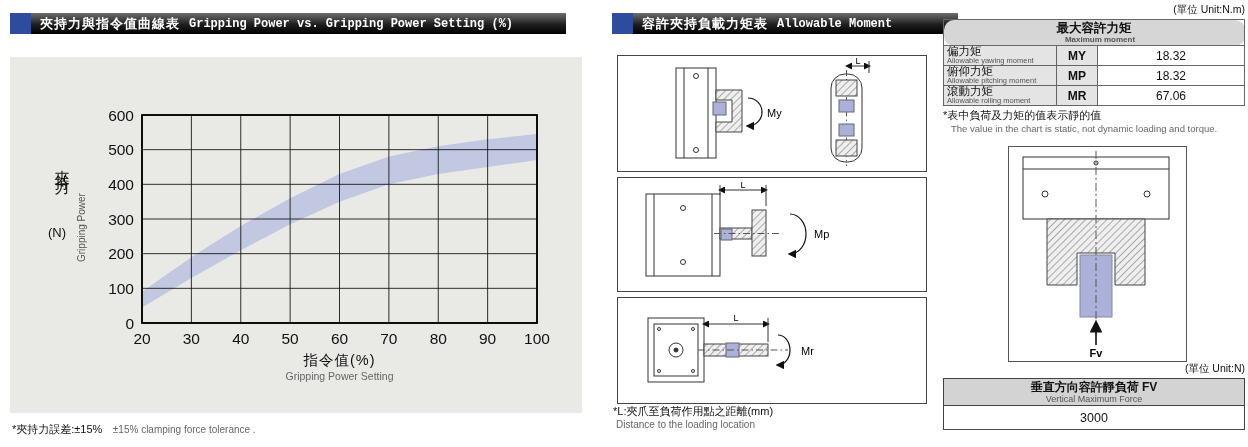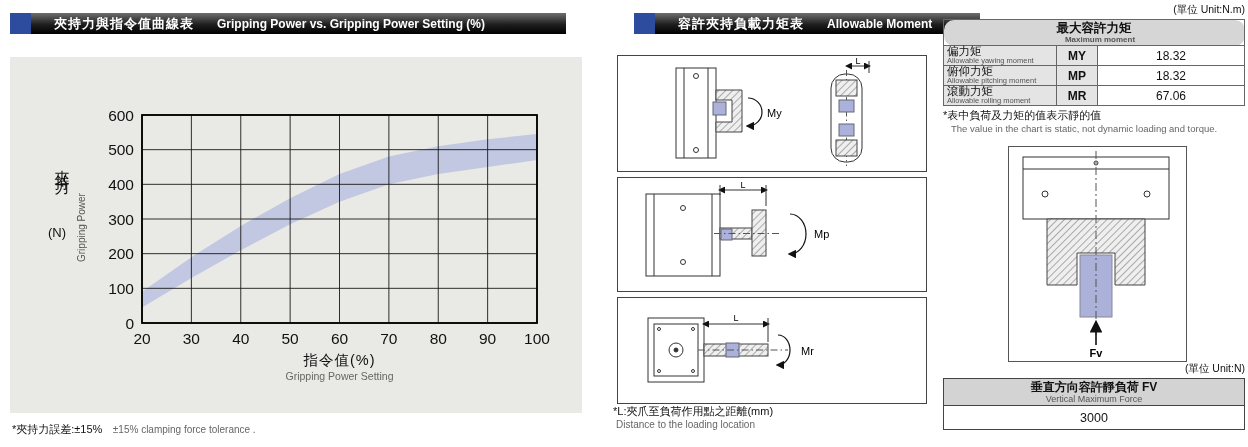--- a/index.html
+++ b/index.html
@@ -2,21 +2,21 @@
 <html><head>
 <meta charset="utf-8">
 <style>
   html,body{margin:0;padding:0;background:#fff;}
   body{font-family:"Liberation Sans","DejaVu Sans",sans-serif;color:#111;}
   #page{position:relative;width:1248px;height:447px;background:#fff;overflow:hidden;}
   .abs{position:absolute;}
 
   
   .hdrbar{position:absolute;height:21px;background:linear-gradient(#6e6e6e,#1e1e1e 55%,#000);
-          display:flex;align-items:center;gap:23px;}
+          display:flex;align-items:center;gap:9px;font-family:Liberation Mono, monospace;}
   .accent{width:21px;height:21px;background:#2e4c9e;flex:0 0 auto;}
   .hzh{color:#fff;font-weight:bold;font-size:13px;white-space:nowrap;letter-spacing:1px;}
   .hen{color:#fff;font-weight:bold;font-size:12px;white-space:nowrap;}
 
   
   .graybox{position:absolute;background:#e9e9e6;}
   .ylzh{position:absolute;writing-mode:vertical-rl;text-orientation:upright;font-size:15px;letter-spacing:5px;color:#111;}
   .ylunit{position:absolute;font-size:13px;color:#111;}
   .ylen{position:absolute;writing-mode:vertical-rl;transform:rotate(180deg);font-size:10px;color:#555;}
   .xt1{position:absolute;text-align:center;font-size:14.5px;color:#111;letter-spacing:1px;}
@@ -107,21 +107,21 @@
 
     <div class="xt1" style="left:132px;top:294px;width:395px;">指令值(%)</div>
     <div class="xt2" style="left:132px;top:313px;width:395px;">Gripping Power Setting</div>
   </div>
 
   <div class="abs fnline" style="left:12px;top:419px;">
     <span class="fnzh">*夾持力誤差:±15%</span>
     <span class="fnen" style="margin-left:6px;">±15% clamping force tolerance .</span>
   </div>
 
-  <div class="hdrbar" style="left:612px;top:13px;width:346px;margin-left:22px;">
+  <div class="hdrbar" style="left:612px;top:13px;width:346px;">
     <span class="accent"></span>
     <span class="hzh">容許夾持負載力矩表</span>
     <span class="hen">Allowable Moment</span>
   </div>
 
   <div class="dbox" style="left:617px;top:55px;width:308px;height:115px;">
     <svg width="306" height="113" viewBox="0 0 306 113">
       <defs>
         <pattern id="hA" width="5" height="5" patternUnits="userSpaceOnUse" patternTransform="rotate(45)">
           <rect width="5" height="5" fill="#efefef"></rect>

